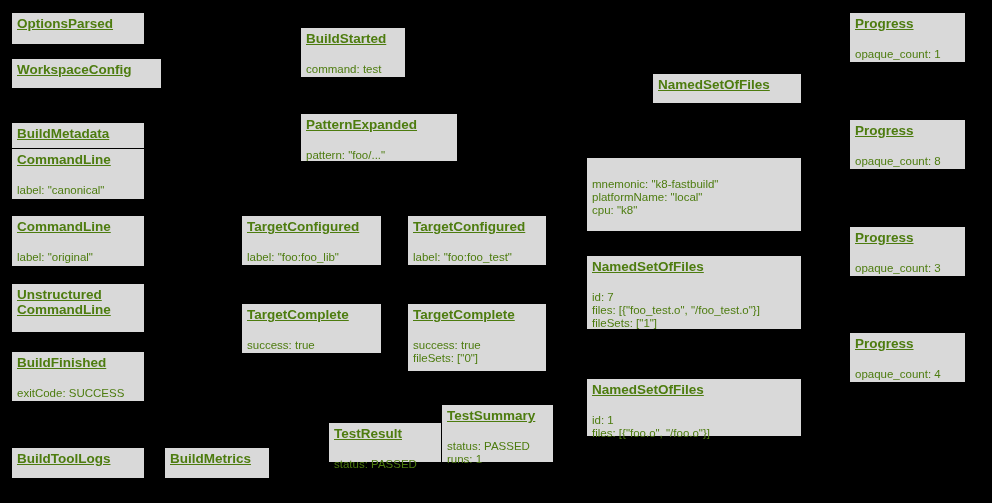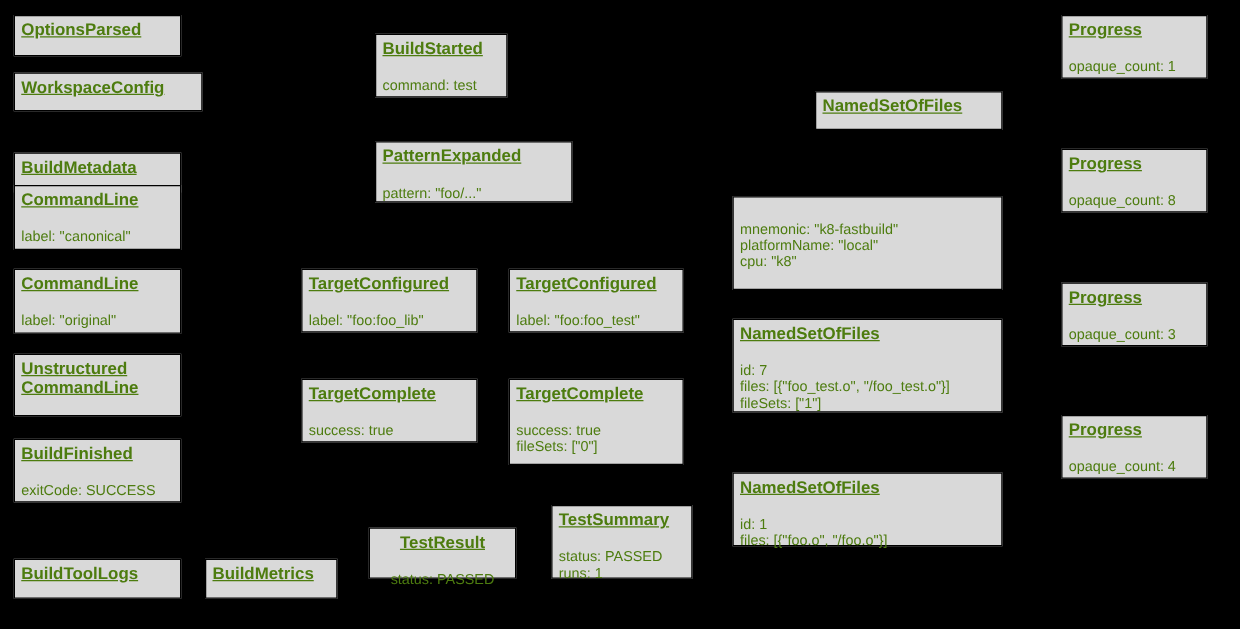--- a/index.html
+++ b/index.html
@@ -116,21 +116,21 @@
         <div class="node-attr">success: true</div>
       </div>
     </div>
     <div class="node" style="left: 407px; top: 303px; width: 140px; height: 69px;">
       <div class="node-title">TargetComplete</div>
       <div class="node-attrs">
         <div class="node-attr">success: true</div>
         <div class="node-attr">fileSets: ["0"]</div>
       </div>
     </div>
-    <div class="node" style="left: 295px; top: 422px; width: 118px; height: 41px; text-align: center;">
+    <div class="node" style="left: 328px; top: 422px; width: 118px; height: 41px;">
       <div class="node-title">TestResult</div>
       <div class="node-attrs">
         <div class="node-attr">status: PASSED</div>
       </div>
     </div>
     <div class="node" style="left: 441px; top: 404px; width: 113px; height: 59px;">
       <div class="node-title">TestSummary</div>
       <div class="node-attrs">
         <div class="node-attr">status: PASSED</div>
         <div class="node-attr">runs: 1</div>

